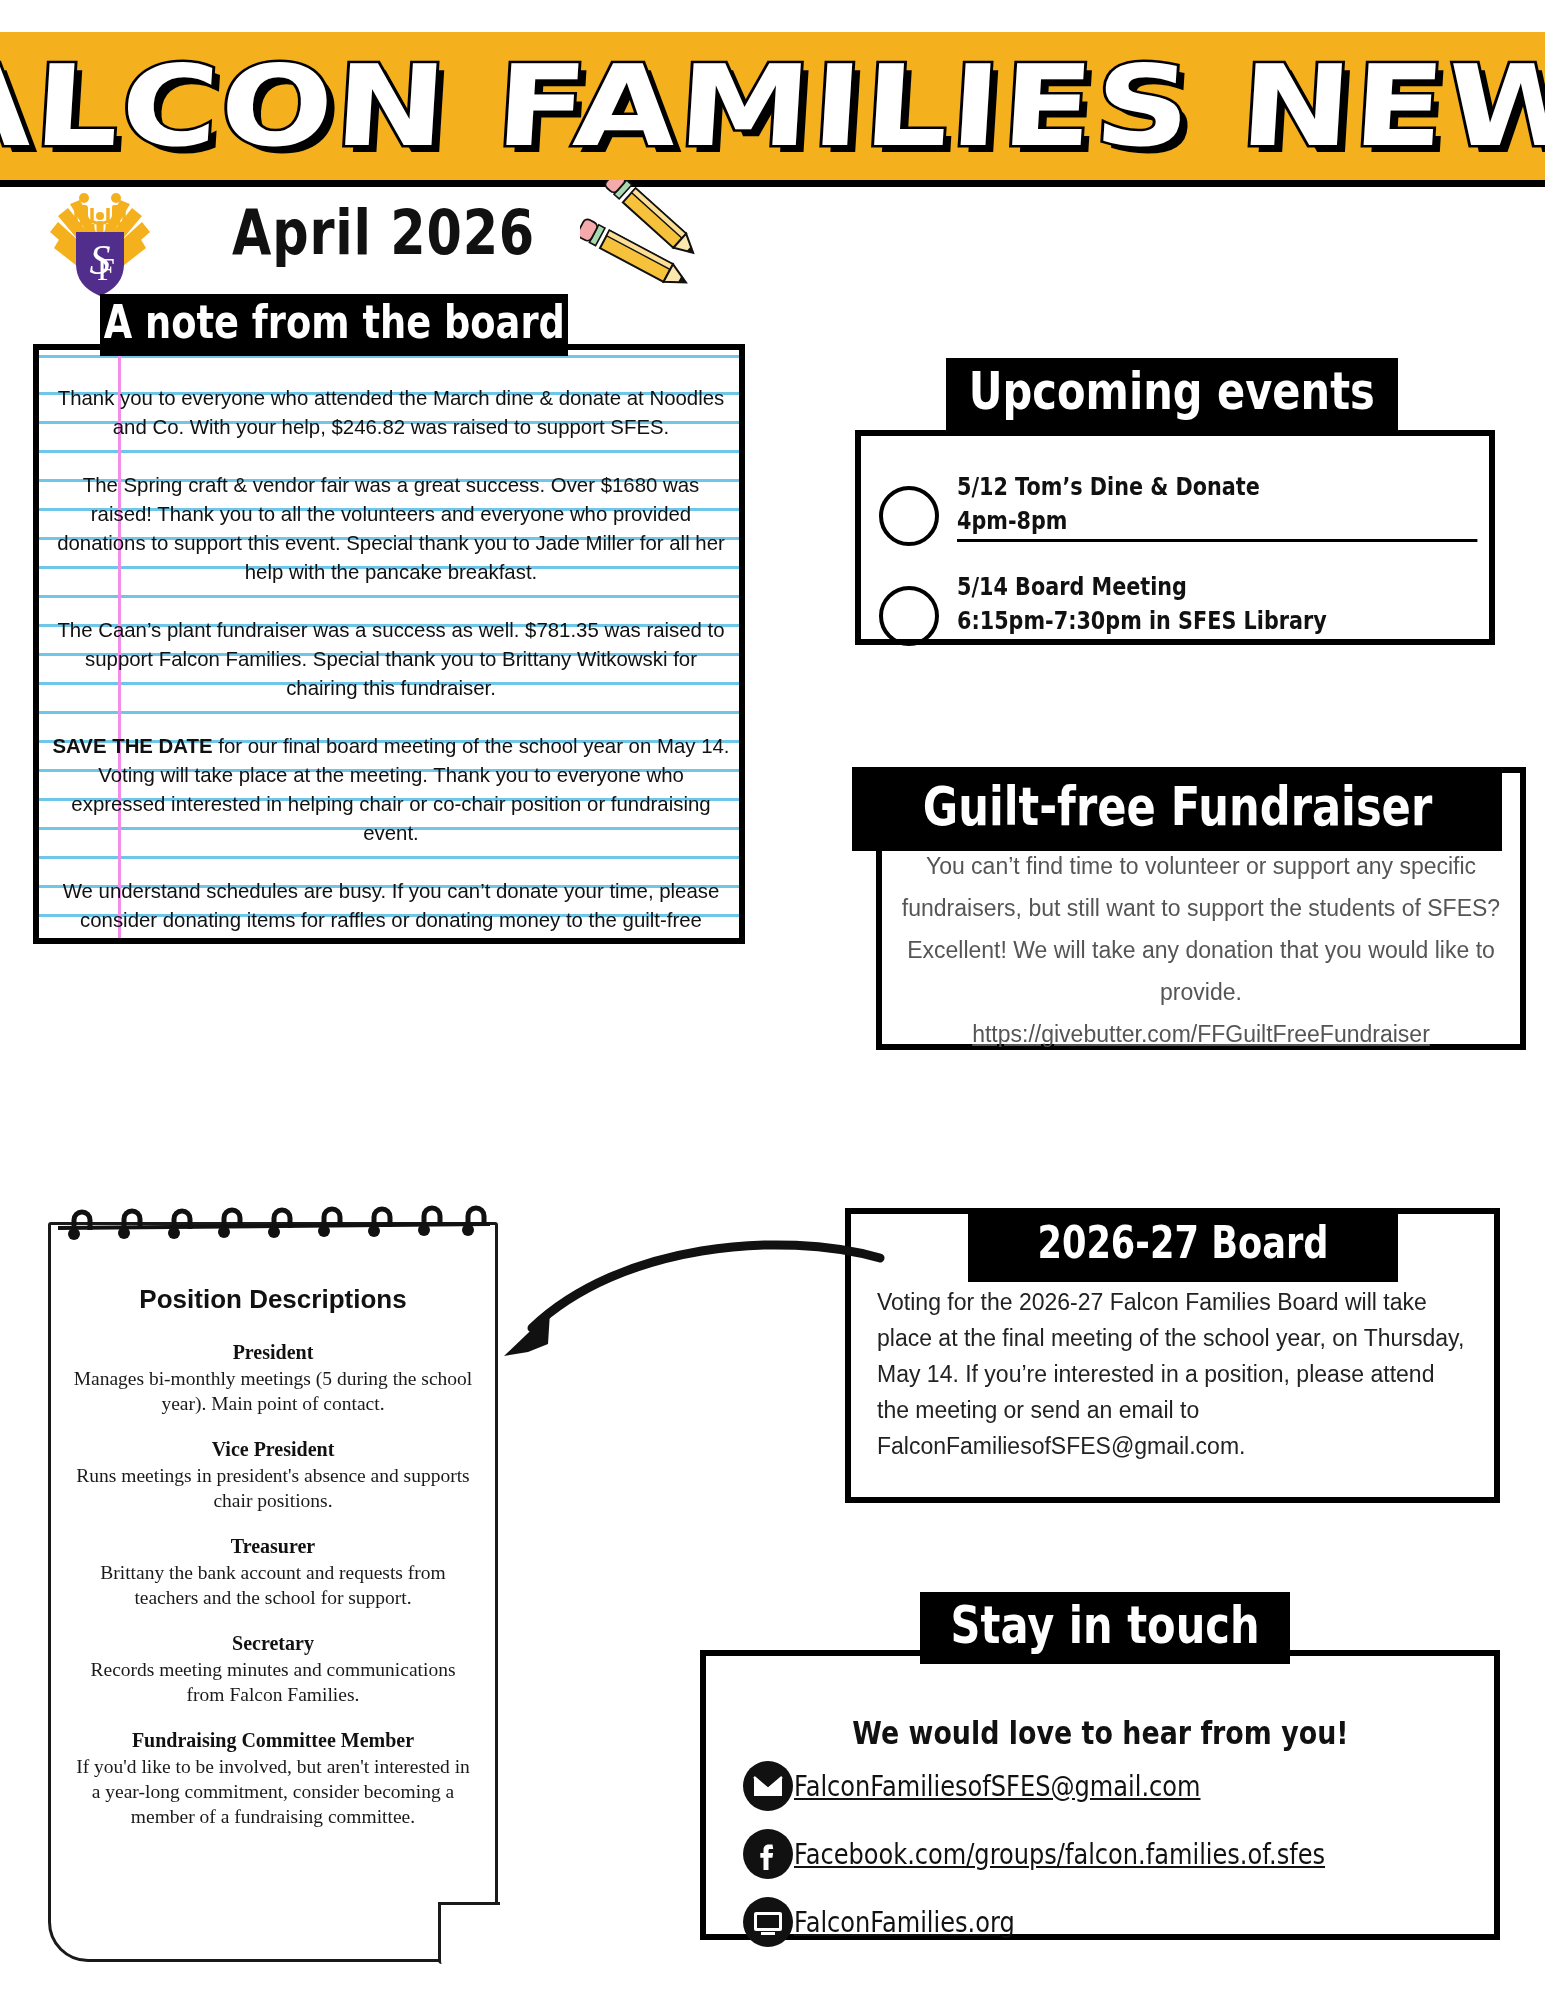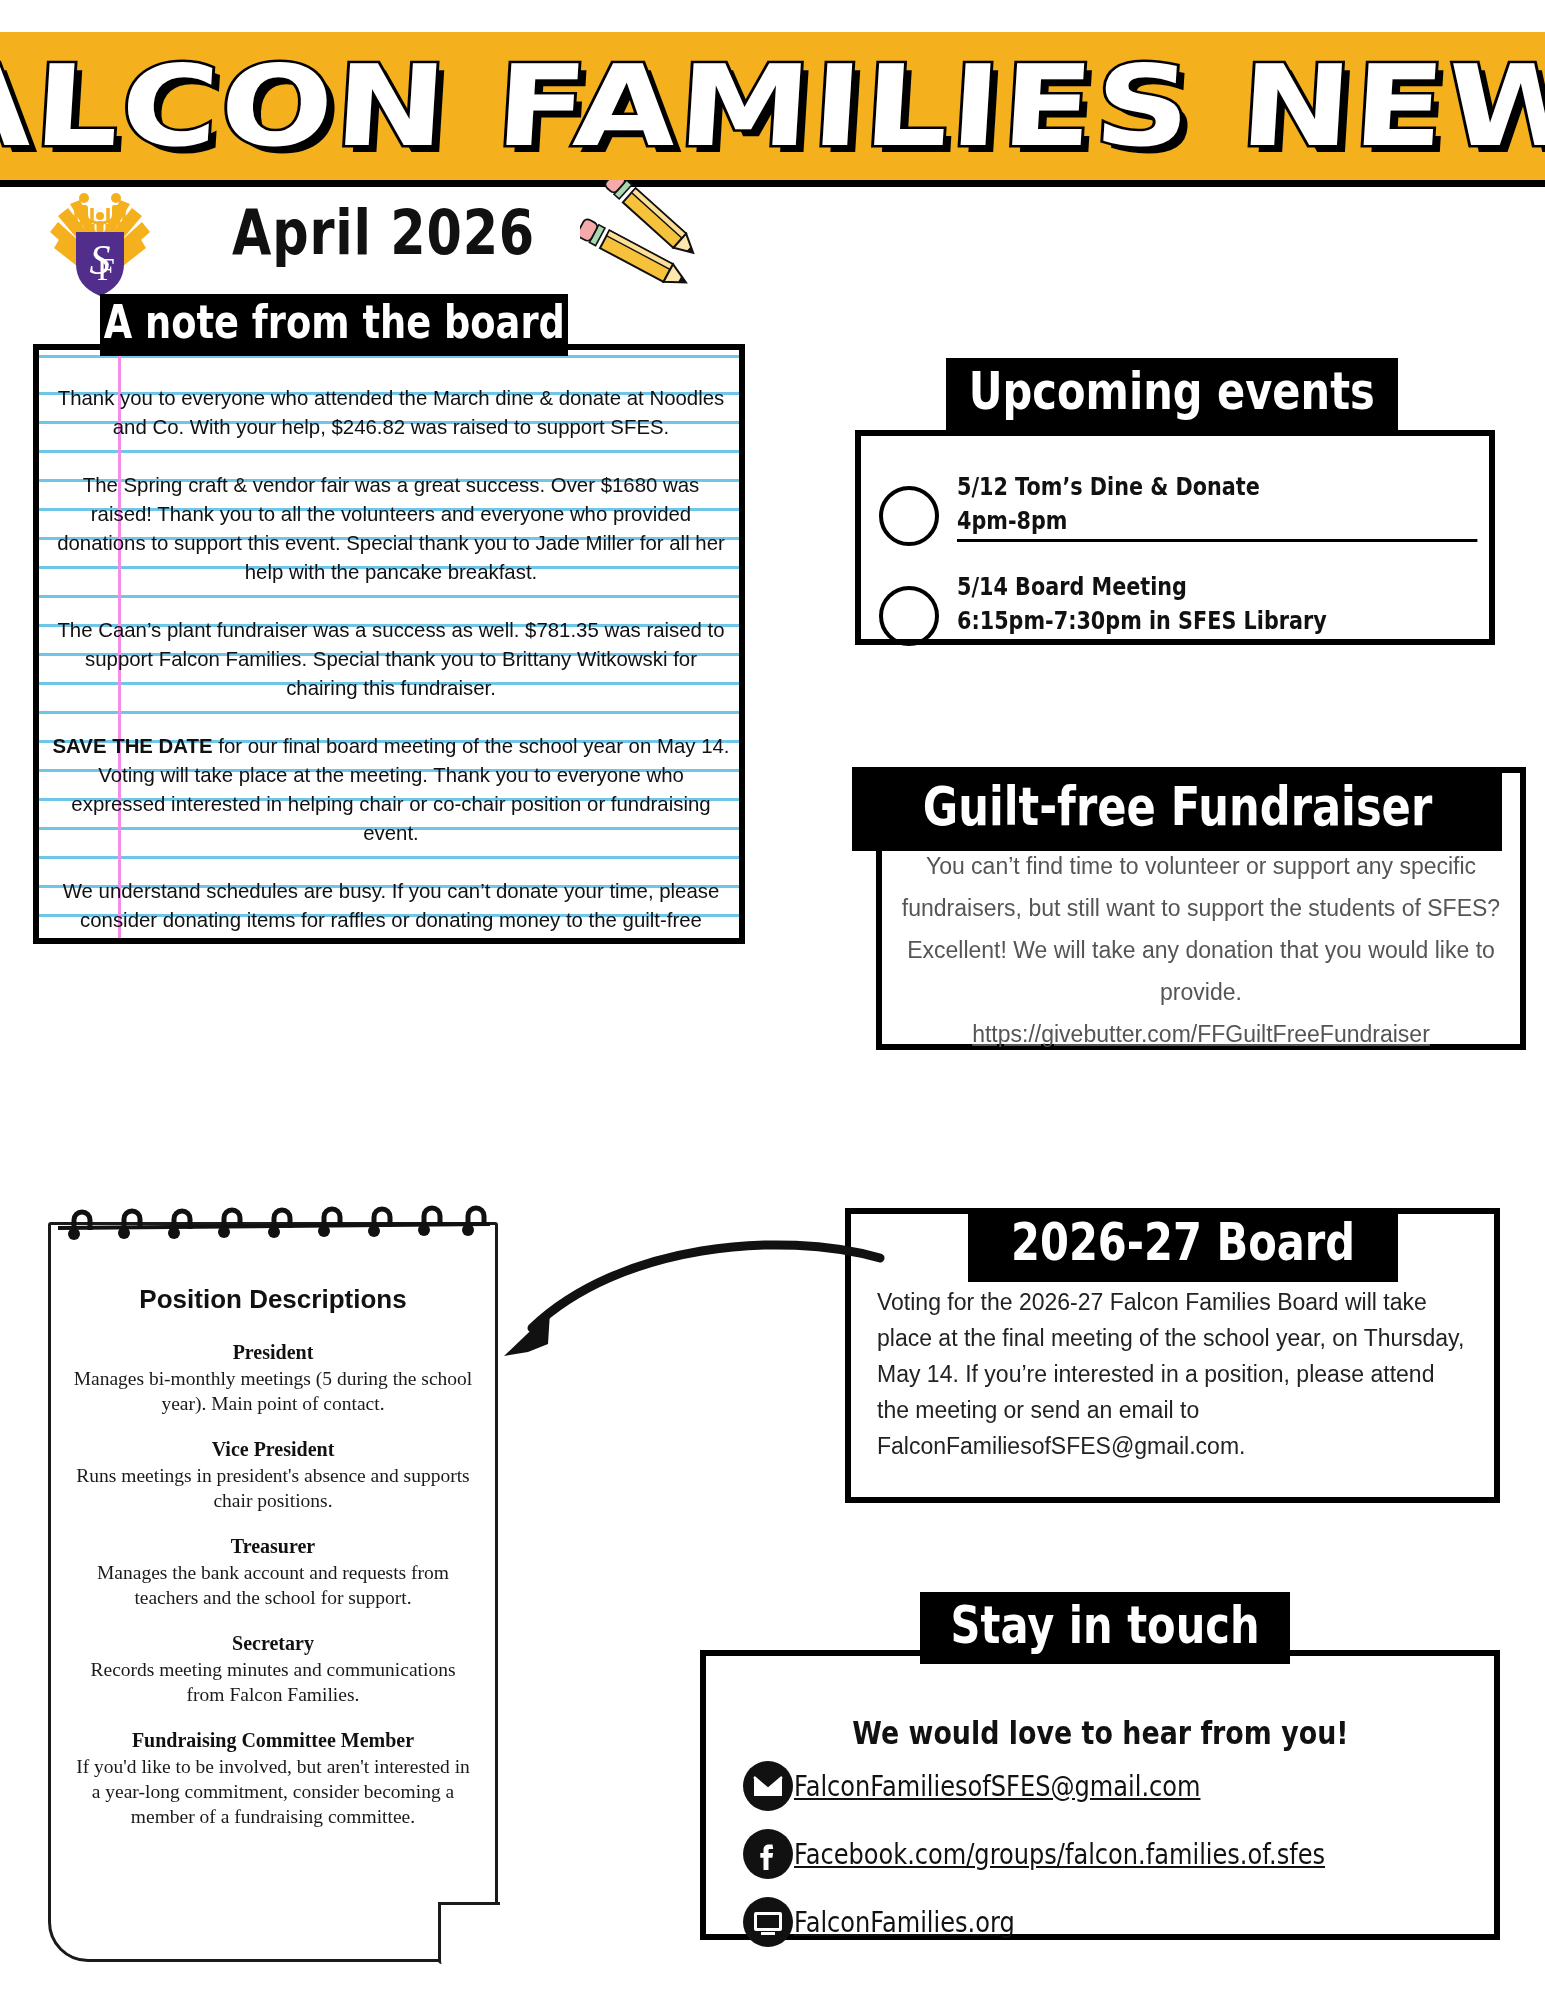--- a/index.html
+++ b/index.html
@@ -295,21 +295,21 @@
   <div class="banner" style="left:852px; top:767px; width:650px; height:84px; font-size:54px;">
     <span>Guilt-free Fundraiser</span>
   </div>
   <div class="card gff-card">
     <div class="gff-body">
       <span>You can’t find time to volunteer or support any specific fundraisers, but still want to support the students of SFES? Excellent!  We will take any donation that you would like to provide.</span>
       <a class="gff-url">https://givebutter.com/FFGuiltFreeFundraiser</a>
     </div>
   </div>
 
-  <div class="banner" style="left:968px; top:1208px; width:430px; height:74px; font-size:52px;">
+  <div class="banner" style="left:968px; top:1208px; width:430px; height:74px; font-size:44px;">
     <span>2026-27 Board</span>
   </div>
   <div class="card board-card">
     <div class="board-body">Voting for the 2026-27 Falcon Families Board will take place at the final meeting of the school year, on Thursday, May 14. If you’re interested in a position, please attend the meeting or send an email to FalconFamiliesofSFES@gmail.com.</div>
   </div>
 
   <div class="arrow">
     <svg viewBox="0 0 420 160">
       <path d="M400 28 C300 0 140 14 52 98" stroke="#111" stroke-width="9" fill="none" stroke-linecap="round"></path>
       <polygon points="24,126 70,82 68,114 48,122" fill="#111"></polygon>
@@ -350,21 +350,21 @@
       <div class="pd-item">
         <div class="pd-role">President</div>
         <div class="pd-desc">Manages bi-monthly meetings (5 during the school year). Main point of contact.</div>
       </div>
       <div class="pd-item">
         <div class="pd-role">Vice President</div>
         <div class="pd-desc">Runs meetings in president's absence and supports chair positions.</div>
       </div>
       <div class="pd-item">
         <div class="pd-role">Treasurer</div>
-        <div class="pd-desc">Manages the bank account and requests from teachers and the school for support.</div>
+        <div class="pd-desc">Brittany the bank account and requests from teachers and the school for support.</div>
       </div>
       <div class="pd-item">
         <div class="pd-role">Secretary</div>
         <div class="pd-desc">Records meeting minutes and communications from Falcon Families.</div>
       </div>
       <div class="pd-item">
         <div class="pd-role">Fundraising Committee Member</div>
         <div class="pd-desc">If you'd like to be involved, but aren't interested in a year-long commitment, consider becoming a member of a fundraising committee.</div>
       </div>
     </div>

